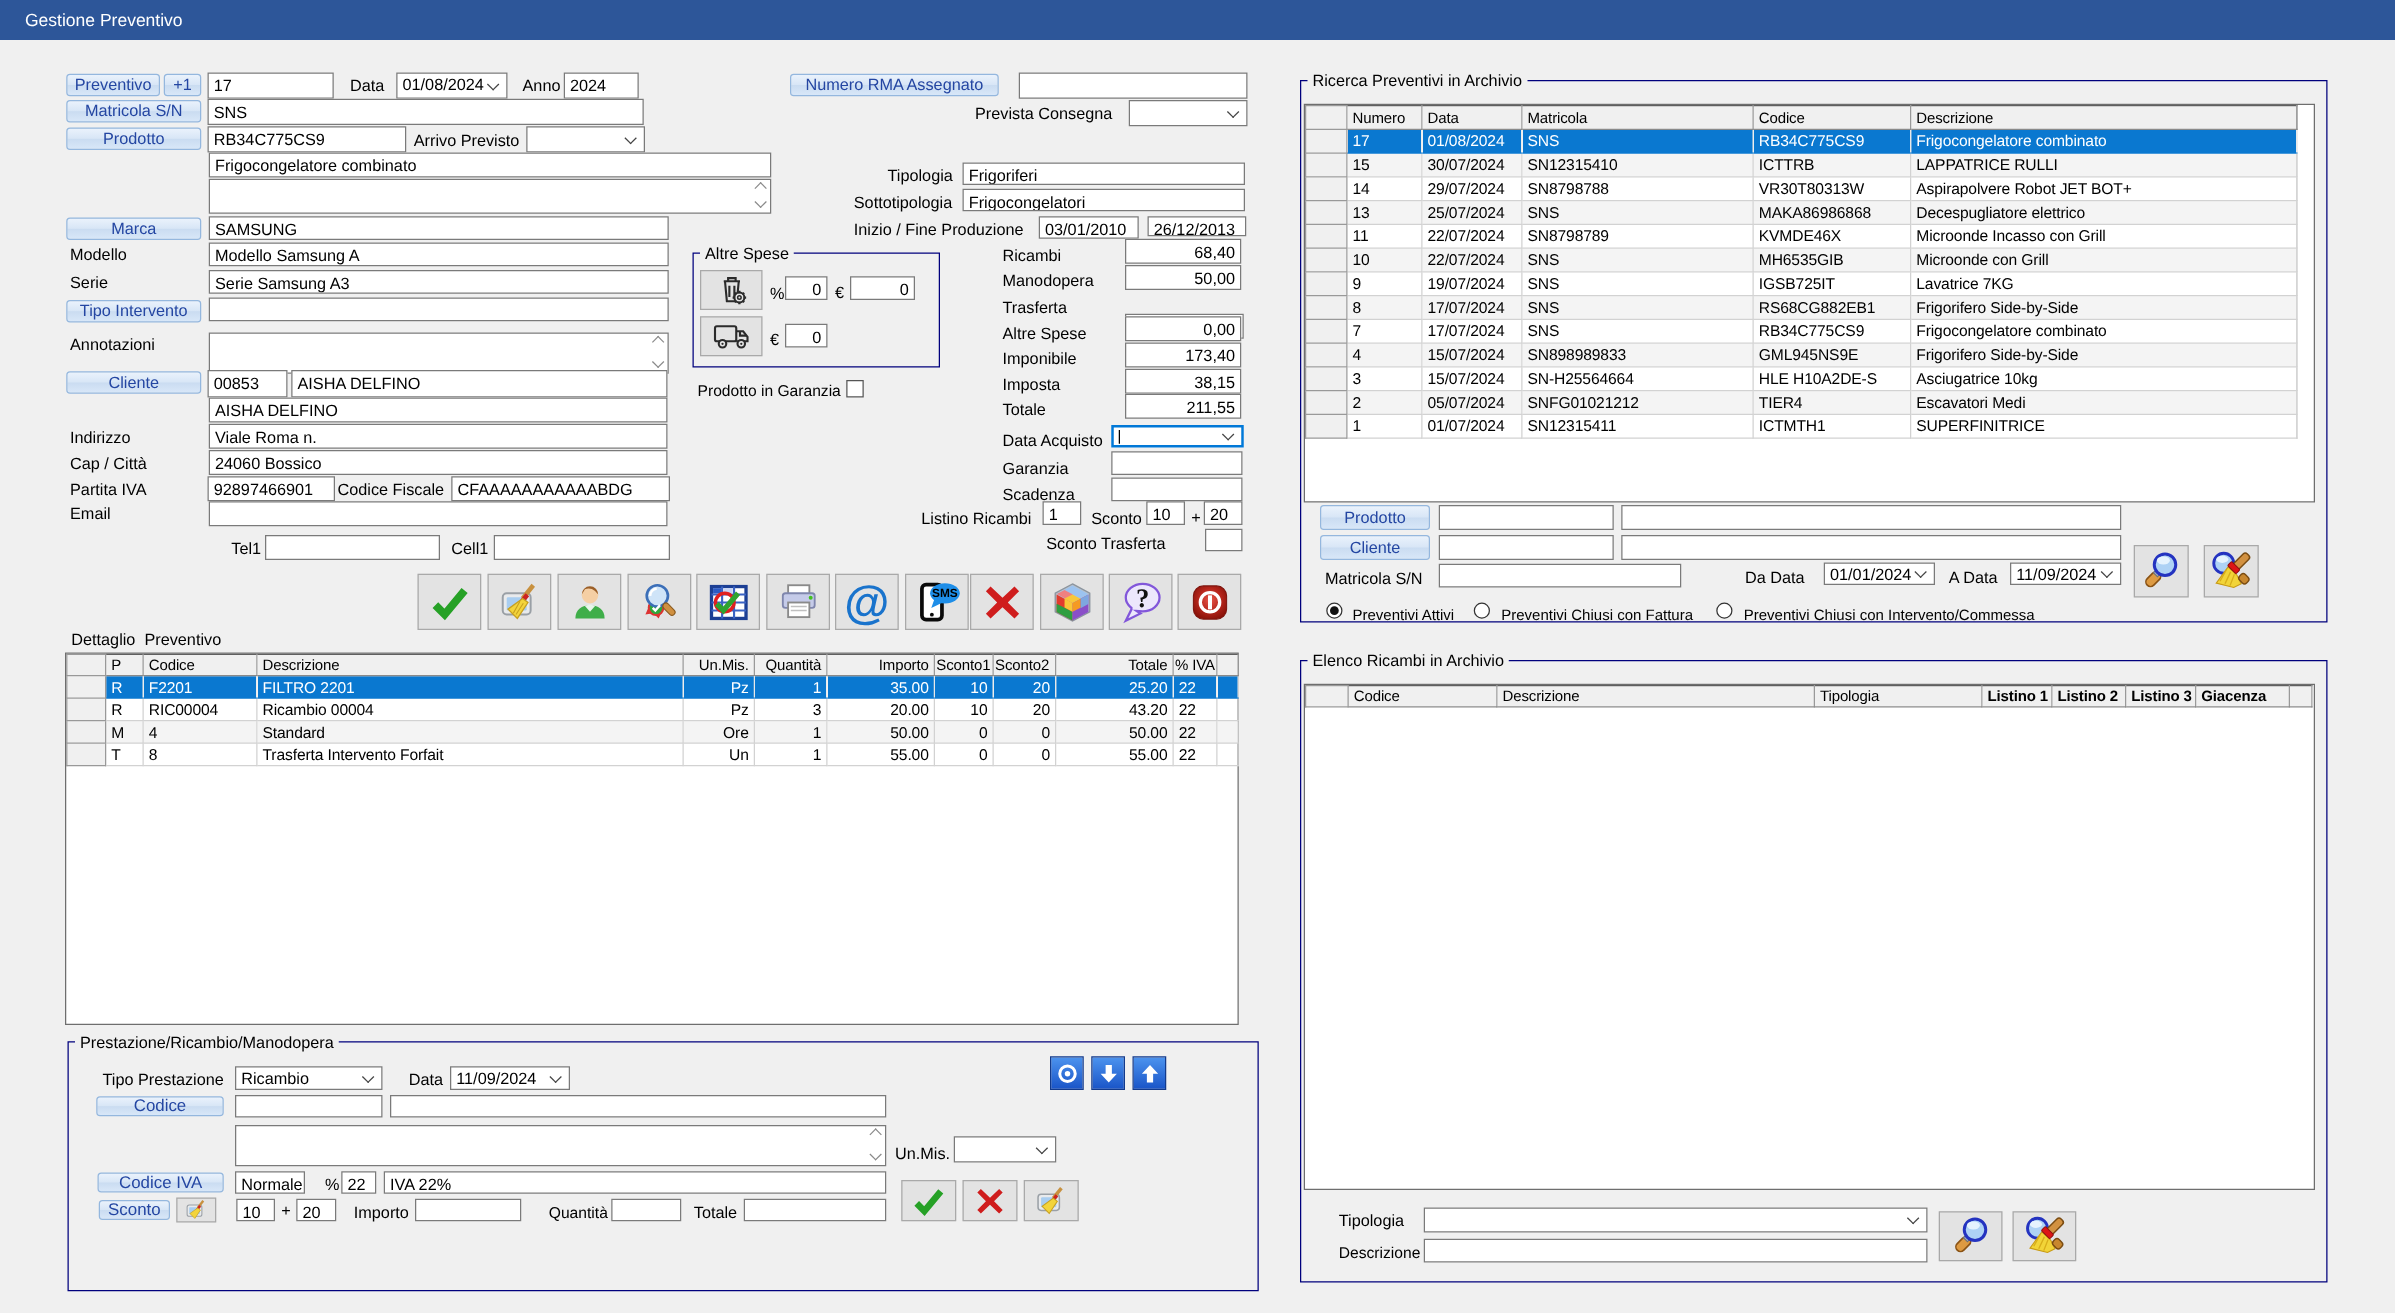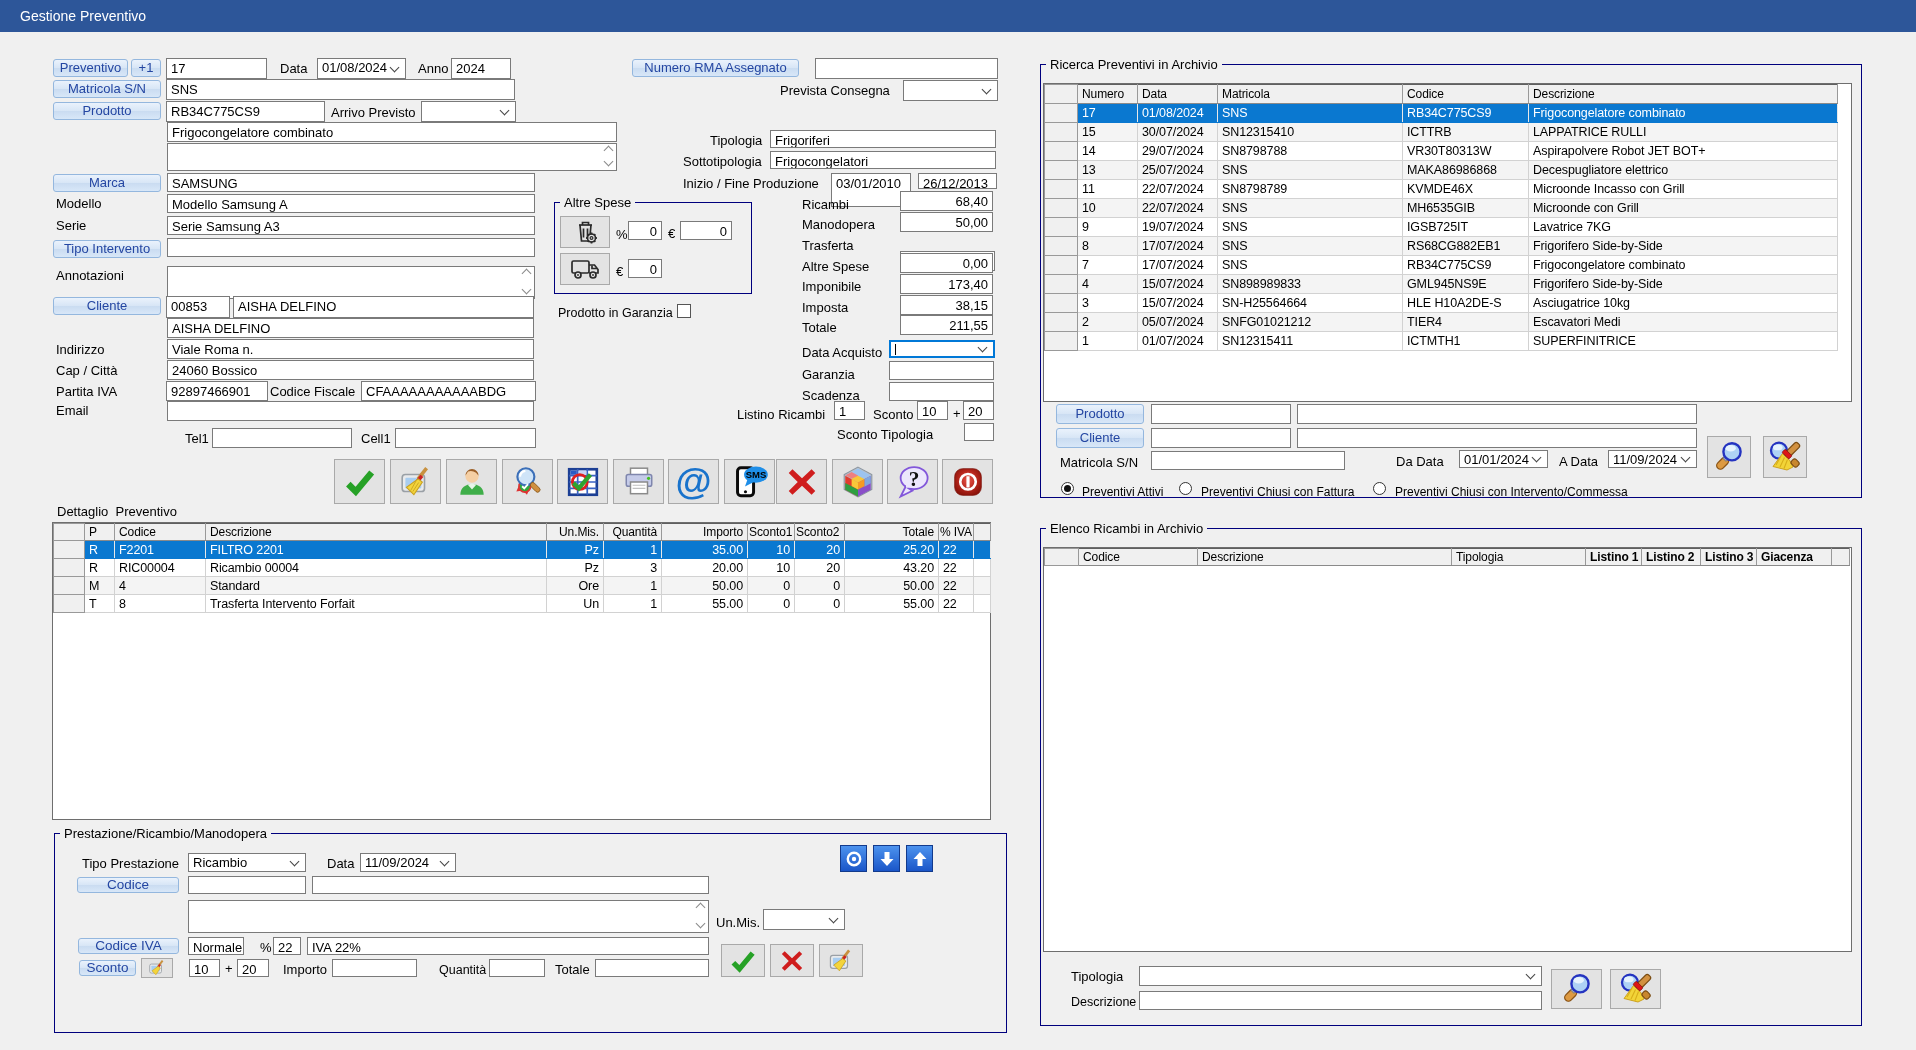--- a/index.html
+++ b/index.html
@@ -98,21 +98,21 @@
 <div class="i" style="left:815px;top:58px;width:183px;height:21px;"></div>
 <div class="l" style="left:780px;top:83px;text-align:center;">Prevista Consegna</div>
 <div class="c" style="left:903px;top:80px;width:95px;height:21px;">
       <s class="cv"></s>
     </div>
 <div class="l" style="left:710px;top:133px;">Tipologia</div>
 <div class="i" style="left:770px;top:130px;width:226px;height:18px;">Frigoriferi</div>
 <div class="l" style="left:683px;top:154px;">Sottotipologia</div>
 <div class="i" style="left:770px;top:151px;width:226px;height:18px;">Frigocongelatori</div>
 <div class="l" style="left:683px;top:176px;">Inizio / Fine Produzione</div>
-<div class="i" style="left:831px;top:173px;width:80px;height:34px;">03/01/2010</div>
+<div class="i" style="left:831px;top:173px;width:80px;height:18px;">03/01/2010</div>
 <div class="i" style="left:918px;top:173px;width:79px;height:16px;text-decoration:underline;">26/12/2013</div>
 <div class="l" style="left:802px;top:197px;">Ricambi</div>
 <div class="i r" style="left:900px;top:191px;width:93px;height:20px;">68,40</div>
 <div class="l" style="left:802px;top:217px;">Manodopera</div>
 <div class="i r" style="left:900px;top:212px;width:93px;height:20px;">50,00</div>
 <div class="l" style="left:802px;top:238px;">Trasferta</div>
 <div class="i r" style="left:900px;top:251px;width:95px;height:20px;font-weight:bold;">55,00</div>
 <div class="l" style="left:802px;top:259px;">Altre Spese</div>
 <div class="i r" style="left:900px;top:253px;width:93px;height:20px;">0,00</div>
 <div class="l" style="left:802px;top:279px;">Imponibile</div>
@@ -129,21 +129,21 @@
 <div class="l" style="left:802px;top:367px;">Garanzia</div>
 <div class="i" style="left:889px;top:361px;width:105px;height:19px;"></div>
 <div class="l" style="left:802px;top:388px;">Scadenza</div>
 <div class="i" style="left:889px;top:382px;width:105px;height:19px;"></div>
 <div class="l" style="left:737px;top:407px;">Listino Ricambi</div>
 <div class="i" style="left:834px;top:401px;width:31px;height:19px;">1</div>
 <div class="l" style="left:873px;top:407px;">Sconto</div>
 <div class="i" style="left:917px;top:401px;width:31px;height:19px;">10</div>
 <div class="l" style="left:953px;top:406px;">+</div>
 <div class="i" style="left:963px;top:401px;width:31px;height:19px;">20</div>
-<div class="l" style="left:837px;top:427px;">Sconto Tipologia</div>
+<div class="l" style="left:837px;top:427px;">Sconto Trasferta</div>
 <div class="i" style="left:964px;top:423px;width:30px;height:18px;"></div>
 
 <div class="g" style="left:554px;top:202px;width:198px;height:92px;"></div>
 <div class="gt" style="left:560px;top:195px;">Altre Spese</div>
 <div class="btn" style="left:560px;top:216px;width:50px;height:32px;">
       <svg width="30" height="28" viewBox="0 0 30 28">
         <g stroke="#2b2b2b" stroke-width="1.7" fill="none">
           <path d="M9 7 h13"></path>
           <path d="M12.5 7 v-2.5 h6 v2.5"></path>
           <path d="M10 7 l1.5 16 h8 l1.5-16"></path>

